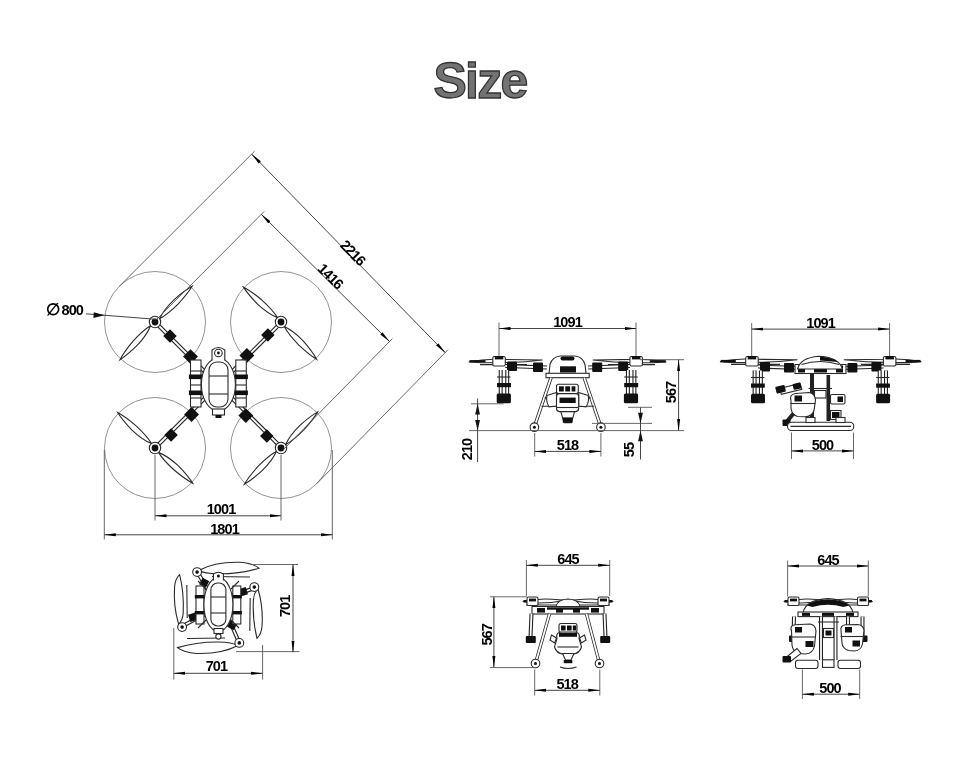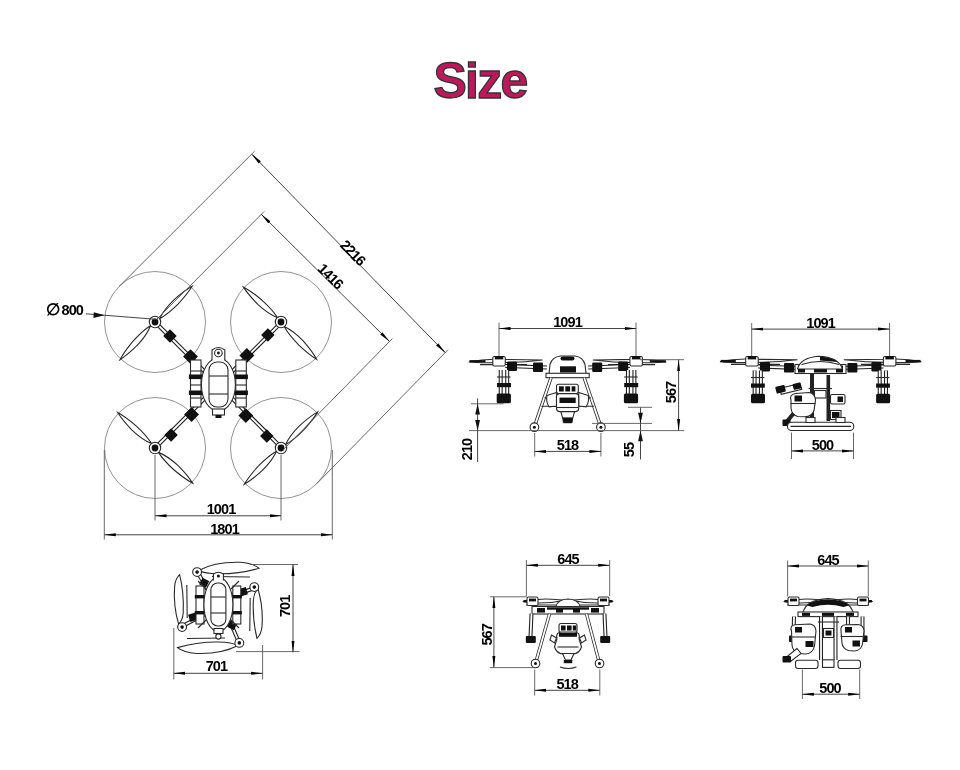--- a/index.html
+++ b/index.html
@@ -1,17 +1,17 @@
 <!DOCTYPE html>
 <html><head>
 <meta charset="utf-8">
 <style>
   html,body{margin:0;padding:0;background:#fff;width:960px;height:770px;overflow:hidden}
   #page{position:relative;width:960px;height:770px;background:#fff;font-family:"Liberation Sans",sans-serif}
-  .title{position:absolute;left:0;top:52px;width:960px;text-align:center;font-size:50px;font-weight:bold;color:#be185d;letter-spacing:-1.8px;-webkit-text-stroke:1.3px #333}
+  .title{position:absolute;left:0;top:52px;width:960px;text-align:center;font-size:50px;font-weight:bold;color:#737373;letter-spacing:-1.8px;-webkit-text-stroke:1.3px #333}
   svg{position:absolute;left:0;top:0}
   .d{stroke:#454545;fill:none;stroke-width:1}
   .e{stroke:#585858;fill:none;stroke-width:0.9}
   .s1{stroke:#2a2a2a;fill:#fff;stroke-width:1.1}
   .ln{stroke:#2a2a2a;fill:none;stroke-width:1.1}
   .tk{stroke:#222;fill:none;stroke-width:4}
   .wh{stroke:#fff;fill:none;stroke-width:1.8}
   .blk{fill:#111;stroke:none}
   text.dim{font-family:"Liberation Sans",sans-serif;font-size:14.5px;font-weight:bold;fill:#000;letter-spacing:-0.9px}
 </style>

